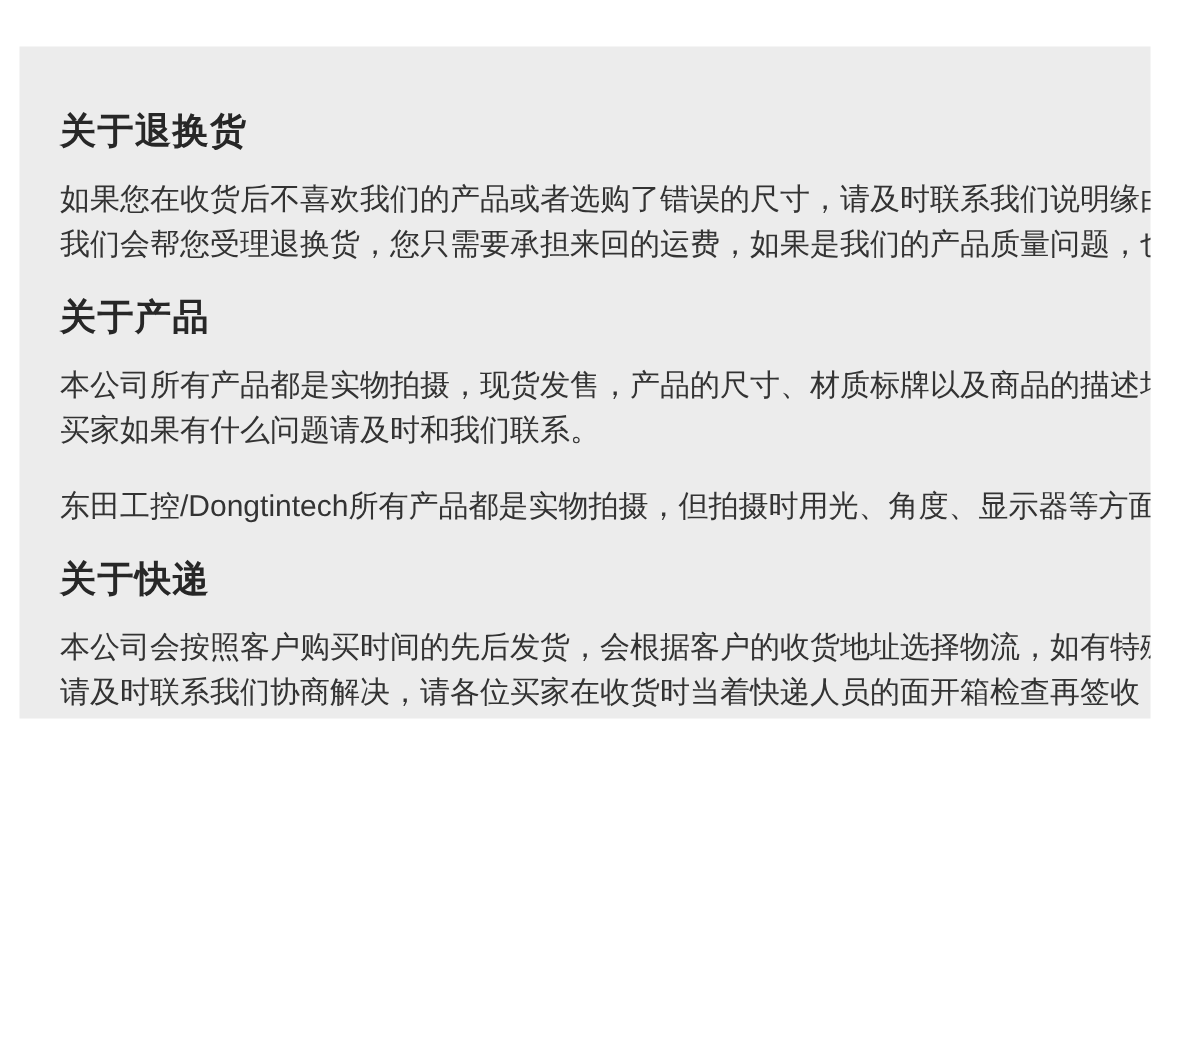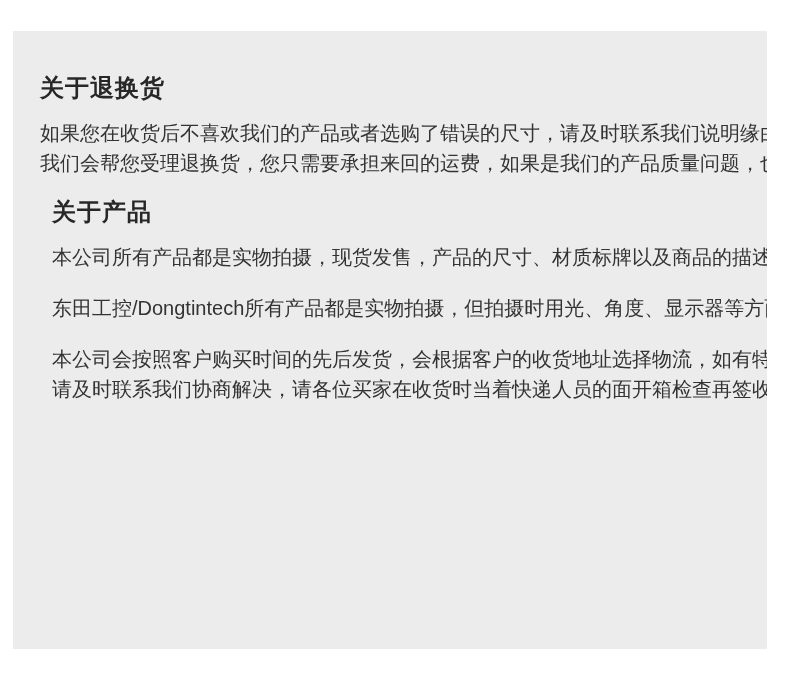--- a/index.html
+++ b/index.html
@@ -12,30 +12,29 @@
     background: #ffffff;
     position: relative;
     font-family: "Liberation Sans", "DejaVu Sans", sans-serif;
     overflow: hidden;
   }
   .notice-panel {
     position: absolute;
     left: 13px;
     top: 31px;
     width: 754px;
-    height: 618px;
+    height: 448px;
     background: #ececec;
     box-sizing: border-box;
     padding: 44px 12px 0 27px;
     overflow: hidden;
   }
   .section { }
   .section + .section {
     margin-top: 21px;
-    margin-left: 12px;
   }
   .section-title {
     margin: 0;
     font-size: 24px;
     line-height: 25px;
     font-weight: bold;
     color: #272727;
     letter-spacing: 1px;
   }
   .section-paragraph {
@@ -58,29 +57,31 @@
     <div class="section-paragraph">
       <div class="text-line">如果您在收货后不喜欢我们的产品或者选购了错误的尺寸，请及时联系我们说明缘由,</div>
       <div class="text-line">我们会帮您受理退换货，您只需要承担来回的运费，如果是我们的产品质量问题，也请</div>
     </div>
   </div>
 
   <div class="section">
     <h2 class="section-title">关于产品</h2>
     <div class="section-paragraph">
       <div class="text-line">本公司所有产品都是实物拍摄，现货发售，产品的尺寸、材质标牌以及商品的描述均有详细说明,</div>
+      <div class="text-line">买家如果有什么问题请及时和我们联系。</div>
     </div>
   </div>
 
   <div class="section">
     <div class="section-paragraph">
       <div class="text-line">东田工控/Dongtintech所有产品都是实物拍摄，但拍摄时用光、角度、显示器等方面原因与实物有</div>
     </div>
   </div>
 
   <div class="section">
+    <h2 class="section-title">关于快递</h2>
     <div class="section-paragraph">
       <div class="text-line">本公司会按照客户购买时间的先后发货，会根据客户的收货地址选择物流，如有特殊要求，</div>
       <div class="text-line">请及时联系我们协商解决，请各位买家在收货时当着快递人员的面开箱检查再签收，如有漏</div>
     </div>
   </div>
 
 </div>
 
 </body></html>

